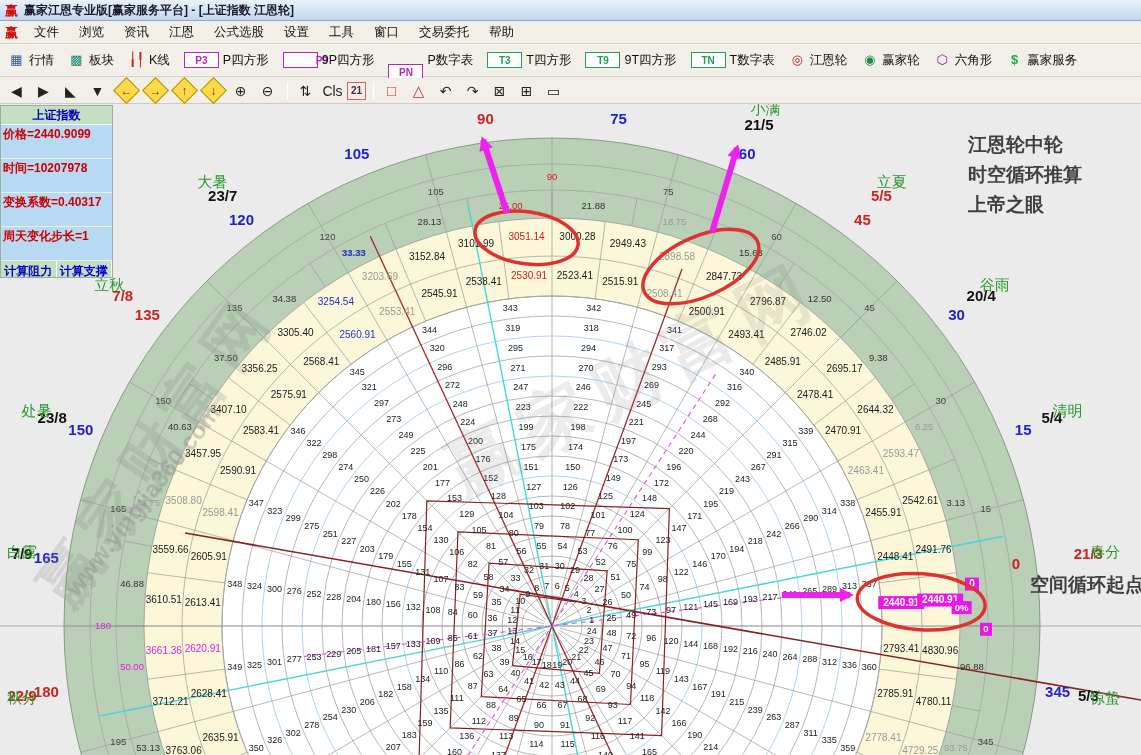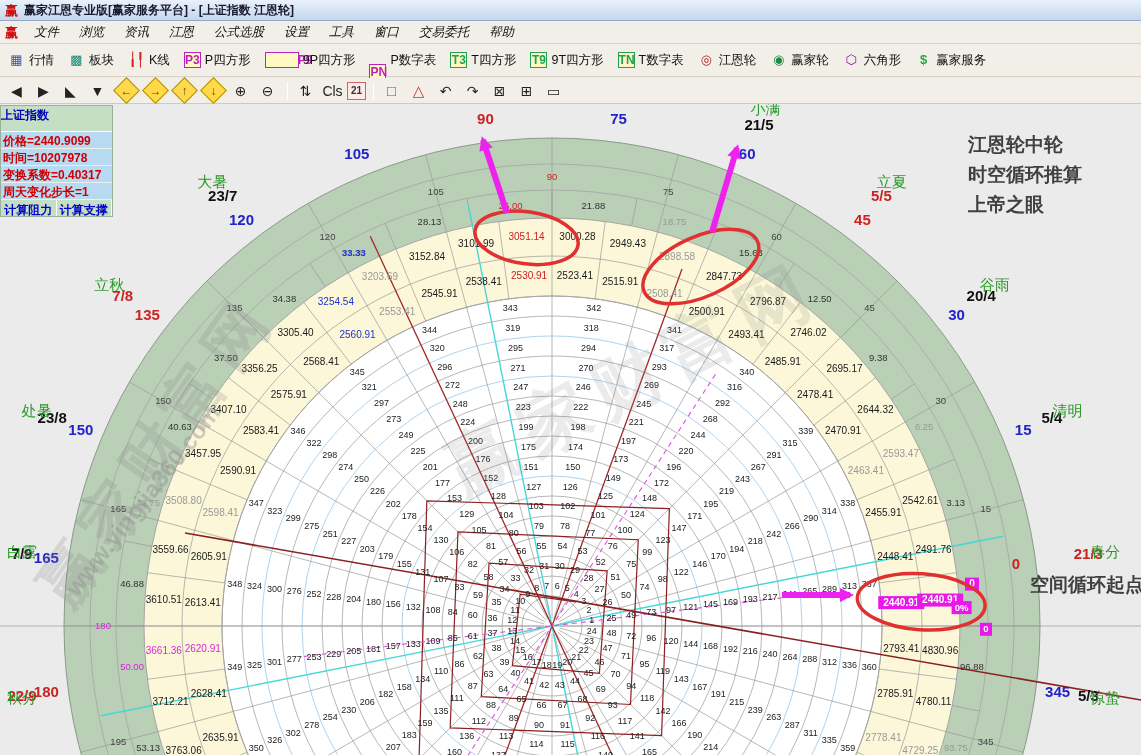--- a/index.html
+++ b/index.html
@@ -8,45 +8,45 @@
         font-family:"Liberation Sans","DejaVu Sans",sans-serif;background:#ebebeb;}
   
   #titlebar{position:absolute;left:0;top:0;width:1141px;height:21px;
     background:linear-gradient(#eaf1fb,#c3d7ee);border-bottom:1px solid #93a6c2;
     display:flex;align-items:center;font-size:12px;font-weight:bold;color:#1a1a2e;}
   .applogo{display:inline-block;width:15px;height:15px;margin:0 5px 0 4px;
     color:#cc1111;font-weight:bold;font-size:13px;line-height:15px;text-align:center;}
   
   #menubar{position:absolute;left:0;top:21px;width:1141px;height:23px;background:#f2efe8;
     border-bottom:1px solid #d8d3c6;display:flex;align-items:center;font-size:12.5px;color:#111;}
-  .menu-item{padding:4px 10px;cursor:default;font-style:italic;}
+  .menu-item{padding:4px 10px;cursor:default;}
   
   #toolbar1{position:absolute;left:0;top:44px;width:1141px;height:33px;background:#f2efe8;
     border-bottom:1px solid #d8d3c6;display:flex;align-items:center;font-size:12.5px;color:#111;padding-left:4px;}
   .tb1-item{display:flex;align-items:center;margin-right:6px;padding:2px 4px;}
   .tb1-icon{display:inline-block;min-width:17px;height:16px;line-height:15px;text-align:center;
     font-size:13px;font-weight:bold;margin-right:4px;}
-  .tb1-icon.boxed{font-size:12px;border:1px solid currentColor;background:#fef9c3;width:17px;}
+  .tb1-icon.boxed{font-size:10px;border:1px solid currentColor;background:#ffffff;width:35px;}
   #toolbar2{position:absolute;left:0;top:78px;width:1141px;height:26px;background:#f2efe8;
     border-bottom:1px solid #cfcabd;display:flex;align-items:center;padding-left:4px;}
   .tb2-btn{width:25px;height:21px;margin-right:2px;display:flex;align-items:center;justify-content:center;
     font-size:14px;color:#222;border:1px solid transparent;}
   .tb2-btn.diamond{color:#5a4a00;background:#ffd94a;border:1px solid #b09000;width:19px;height:19px;
     transform:rotate(45deg);margin:0 5px;}
   .tb2-btn.diamond .dg{transform:rotate(-45deg);font-size:12px;font-weight:bold;}
   .tb2-btn.red{color:#cc3333;font-size:15px;}
   .tb2-btn.cal{font-size:10px;font-weight:bold;color:#334;background:#ffe9e9;border:1px solid #cc6666;width:19px;height:18px;}
   .tb2-sep{width:1px;height:18px;background:#b8b2a4;margin:0 5px;border-right:1px solid #fff;}
   
   #canvas{position:absolute;left:0;top:104px;width:1141px;height:651px;background:#ebebeb;}
   #wheelsvg{position:absolute;left:0;top:0;}
   
   #sidepanel{position:absolute;left:0;top:1px;width:113px;font-size:12px;border:1px solid #9ab09a;}
-  .sp-title{background:#c4dfc4;color:#0000bb;font-weight:bold;text-align:left;height:26px;line-height:19px;border-bottom:1px solid #fff;}
-  .sp-row{background:#b7d9f2;color:#cc0000;font-weight:bold;height:17px;line-height:19px;
+  .sp-title{background:#c4dfc4;color:#0000bb;font-weight:bold;text-align:center;height:19px;line-height:19px;border-bottom:1px solid #fff;}
+  .sp-row{background:#b7d9f2;color:#cc0000;font-weight:bold;height:34px;line-height:19px;
     padding-left:2px;white-space:nowrap;overflow:hidden;border-bottom:1px solid #e8f2e8;}
   .sp-btns{display:flex;}
   .sp-btn{flex:1;background:#c4dfc4;color:#0000cc;font-weight:bold;text-align:center;height:16px;line-height:20px;border-right:1px solid #fff;}
   
   .red-note{position:absolute;color:#404040;font-size:19px;font-weight:bold;line-height:30px;white-space:nowrap;}
   .watermark{position:absolute;color:rgba(135,135,135,.32);font-weight:bold;white-space:nowrap;pointer-events:none;}
 </style>
 </head>
 <body>
 

